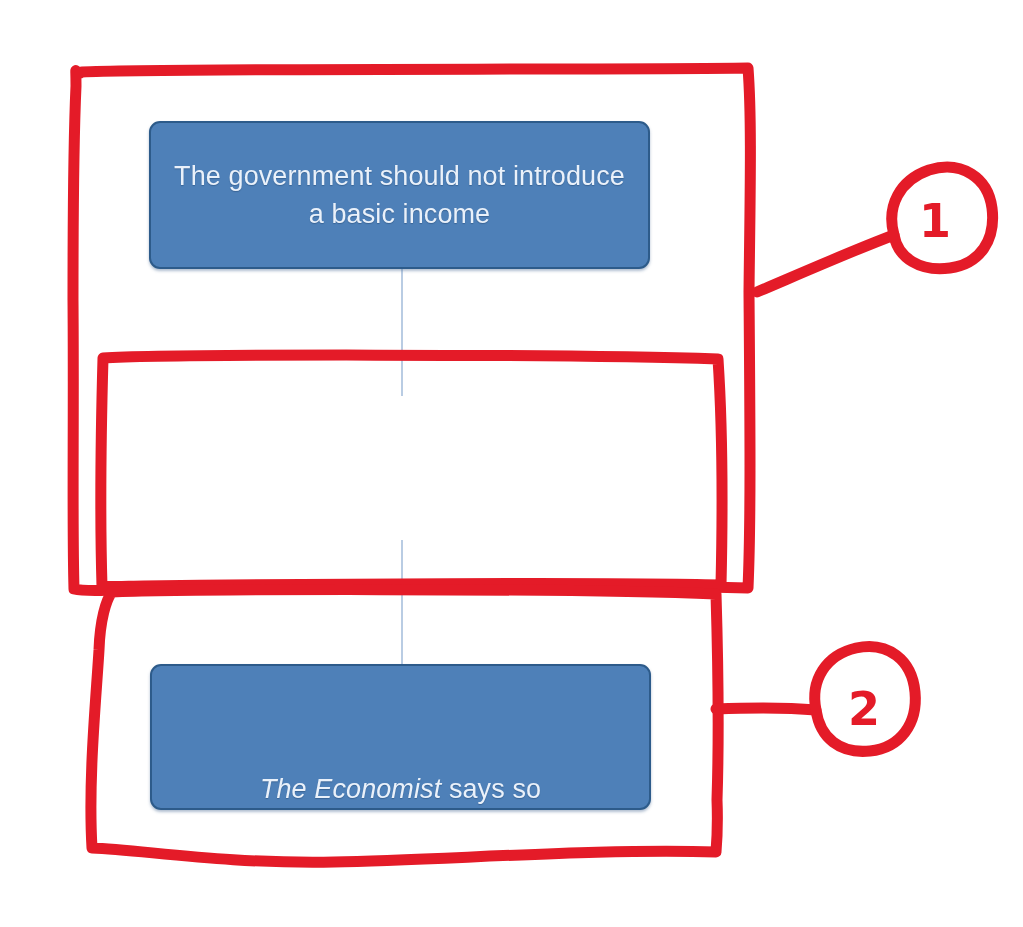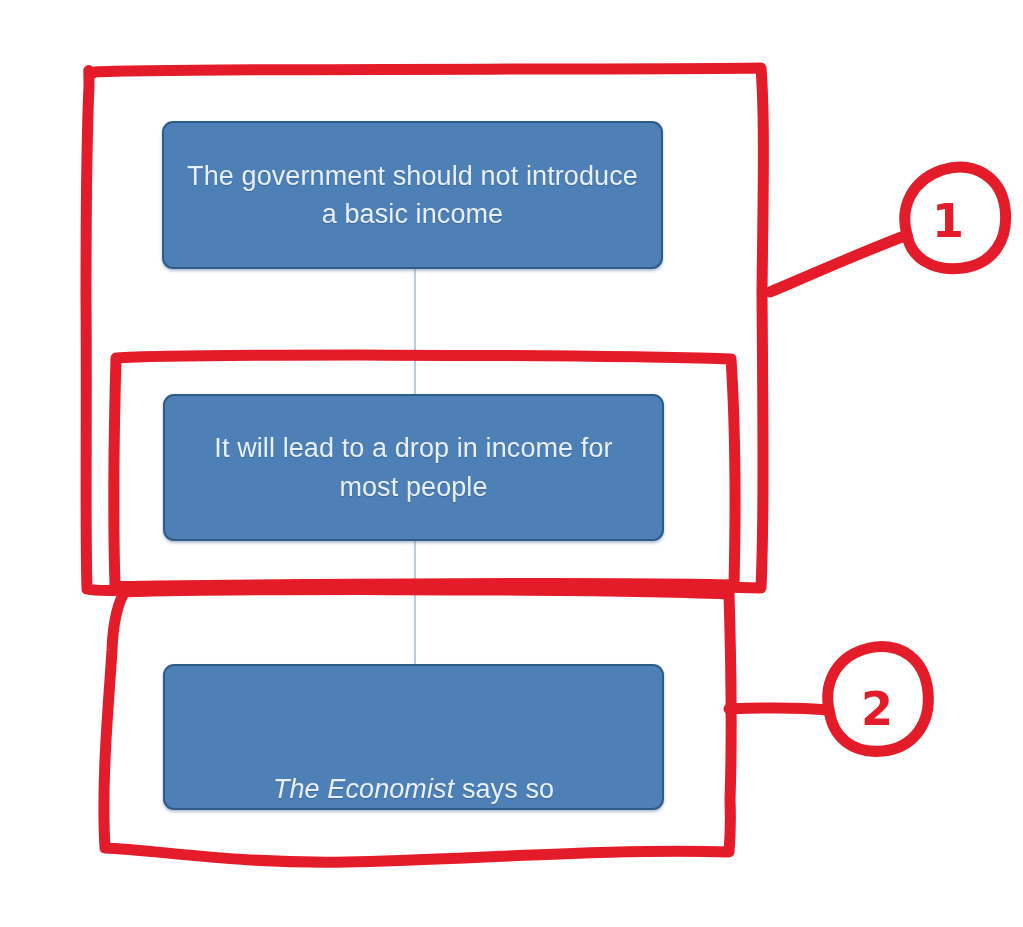--- a/index.html
+++ b/index.html
@@ -10,21 +10,21 @@
   body {
     width: 1023px;
     height: 927px;
     position: relative;
     overflow: hidden;
     font-family: "Liberation Sans", sans-serif;
   }
 
   #canvas {
     position: absolute;
-    left: 17px; top: 0;
+    left: 4px; top: 0;
     width: 823px;
     height: 927px;
   }
 
   
   .arg-map {
     position: absolute;
     left: 0; top: 0;
     width: 1023px;
     height: 927px;
@@ -96,23 +96,20 @@
 
   <div class="arg-map">
 
     <div class="connector" id="conn-1"></div>
     <div class="connector" id="conn-2"></div>
 
     <div class="node mid-align" id="node-1">
       <span class="node-text">The government should not introduce a basic income</span>
     </div>
 
-    <div class="node mid-align" id="node-2">
-      <span class="node-text">It will lead to a drop in income for most people</span>
-    </div>
 
     <div class="node top-align" id="node-3">
       <span class="node-text"><span class="em">The Economist</span><span> </span><span>says so</span></span>
     </div>
   </div>
 
   <svg class="annot-svg" viewBox="0 0 1023 927">
     <g fill="none" stroke="#e41b28" stroke-width="11" stroke-linecap="round" stroke-linejoin="round">
 
       <path d="M 72,86 C 72,58 70,78 78,72 C 150,68 620,70 744,68

